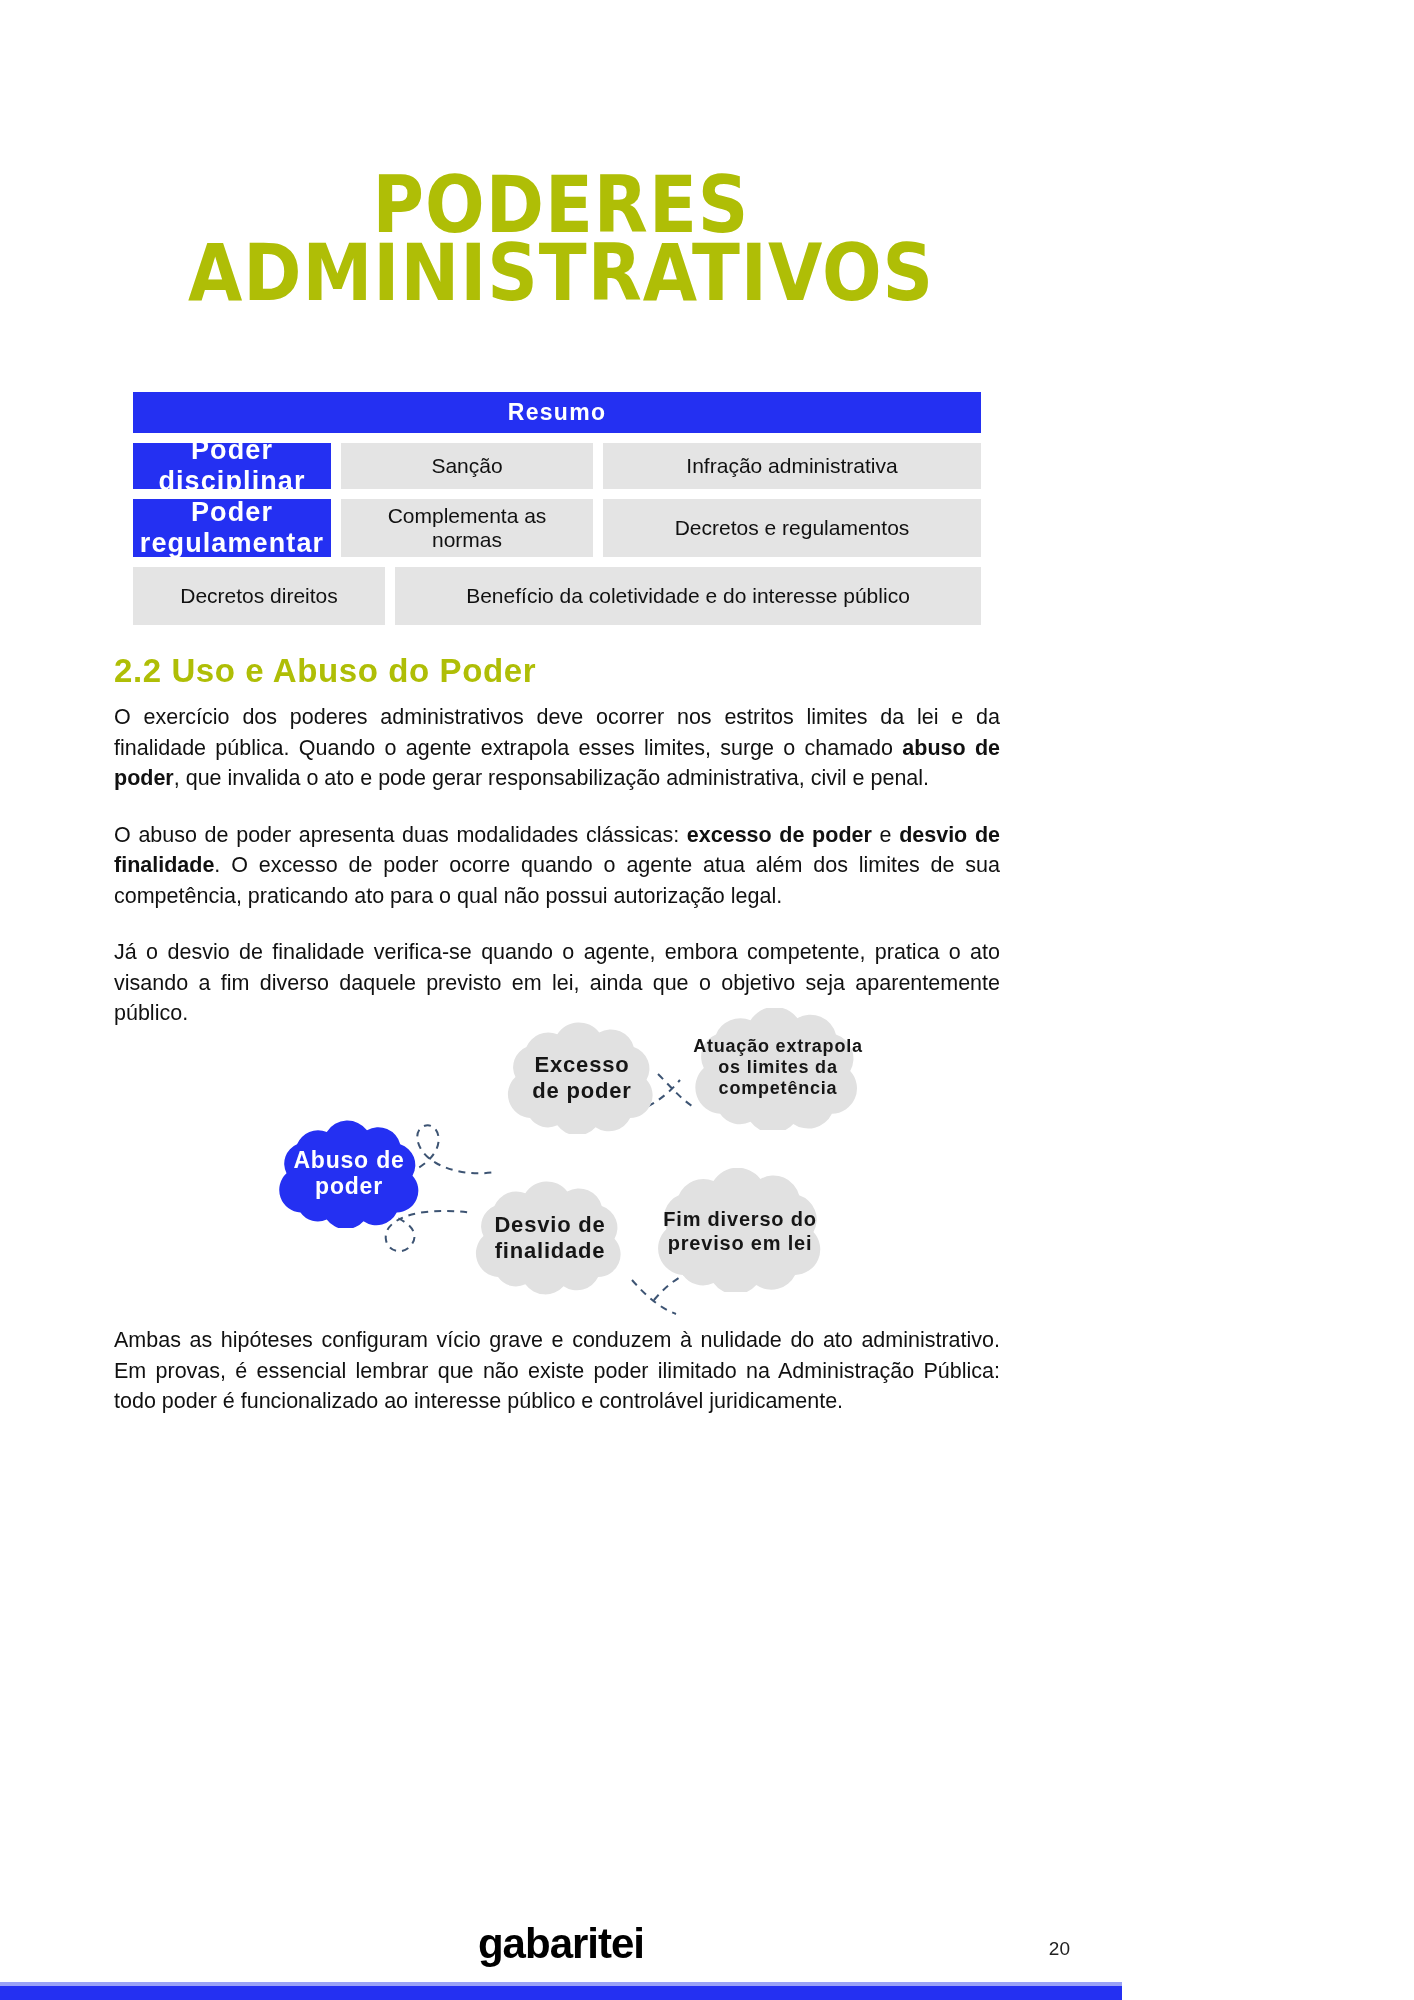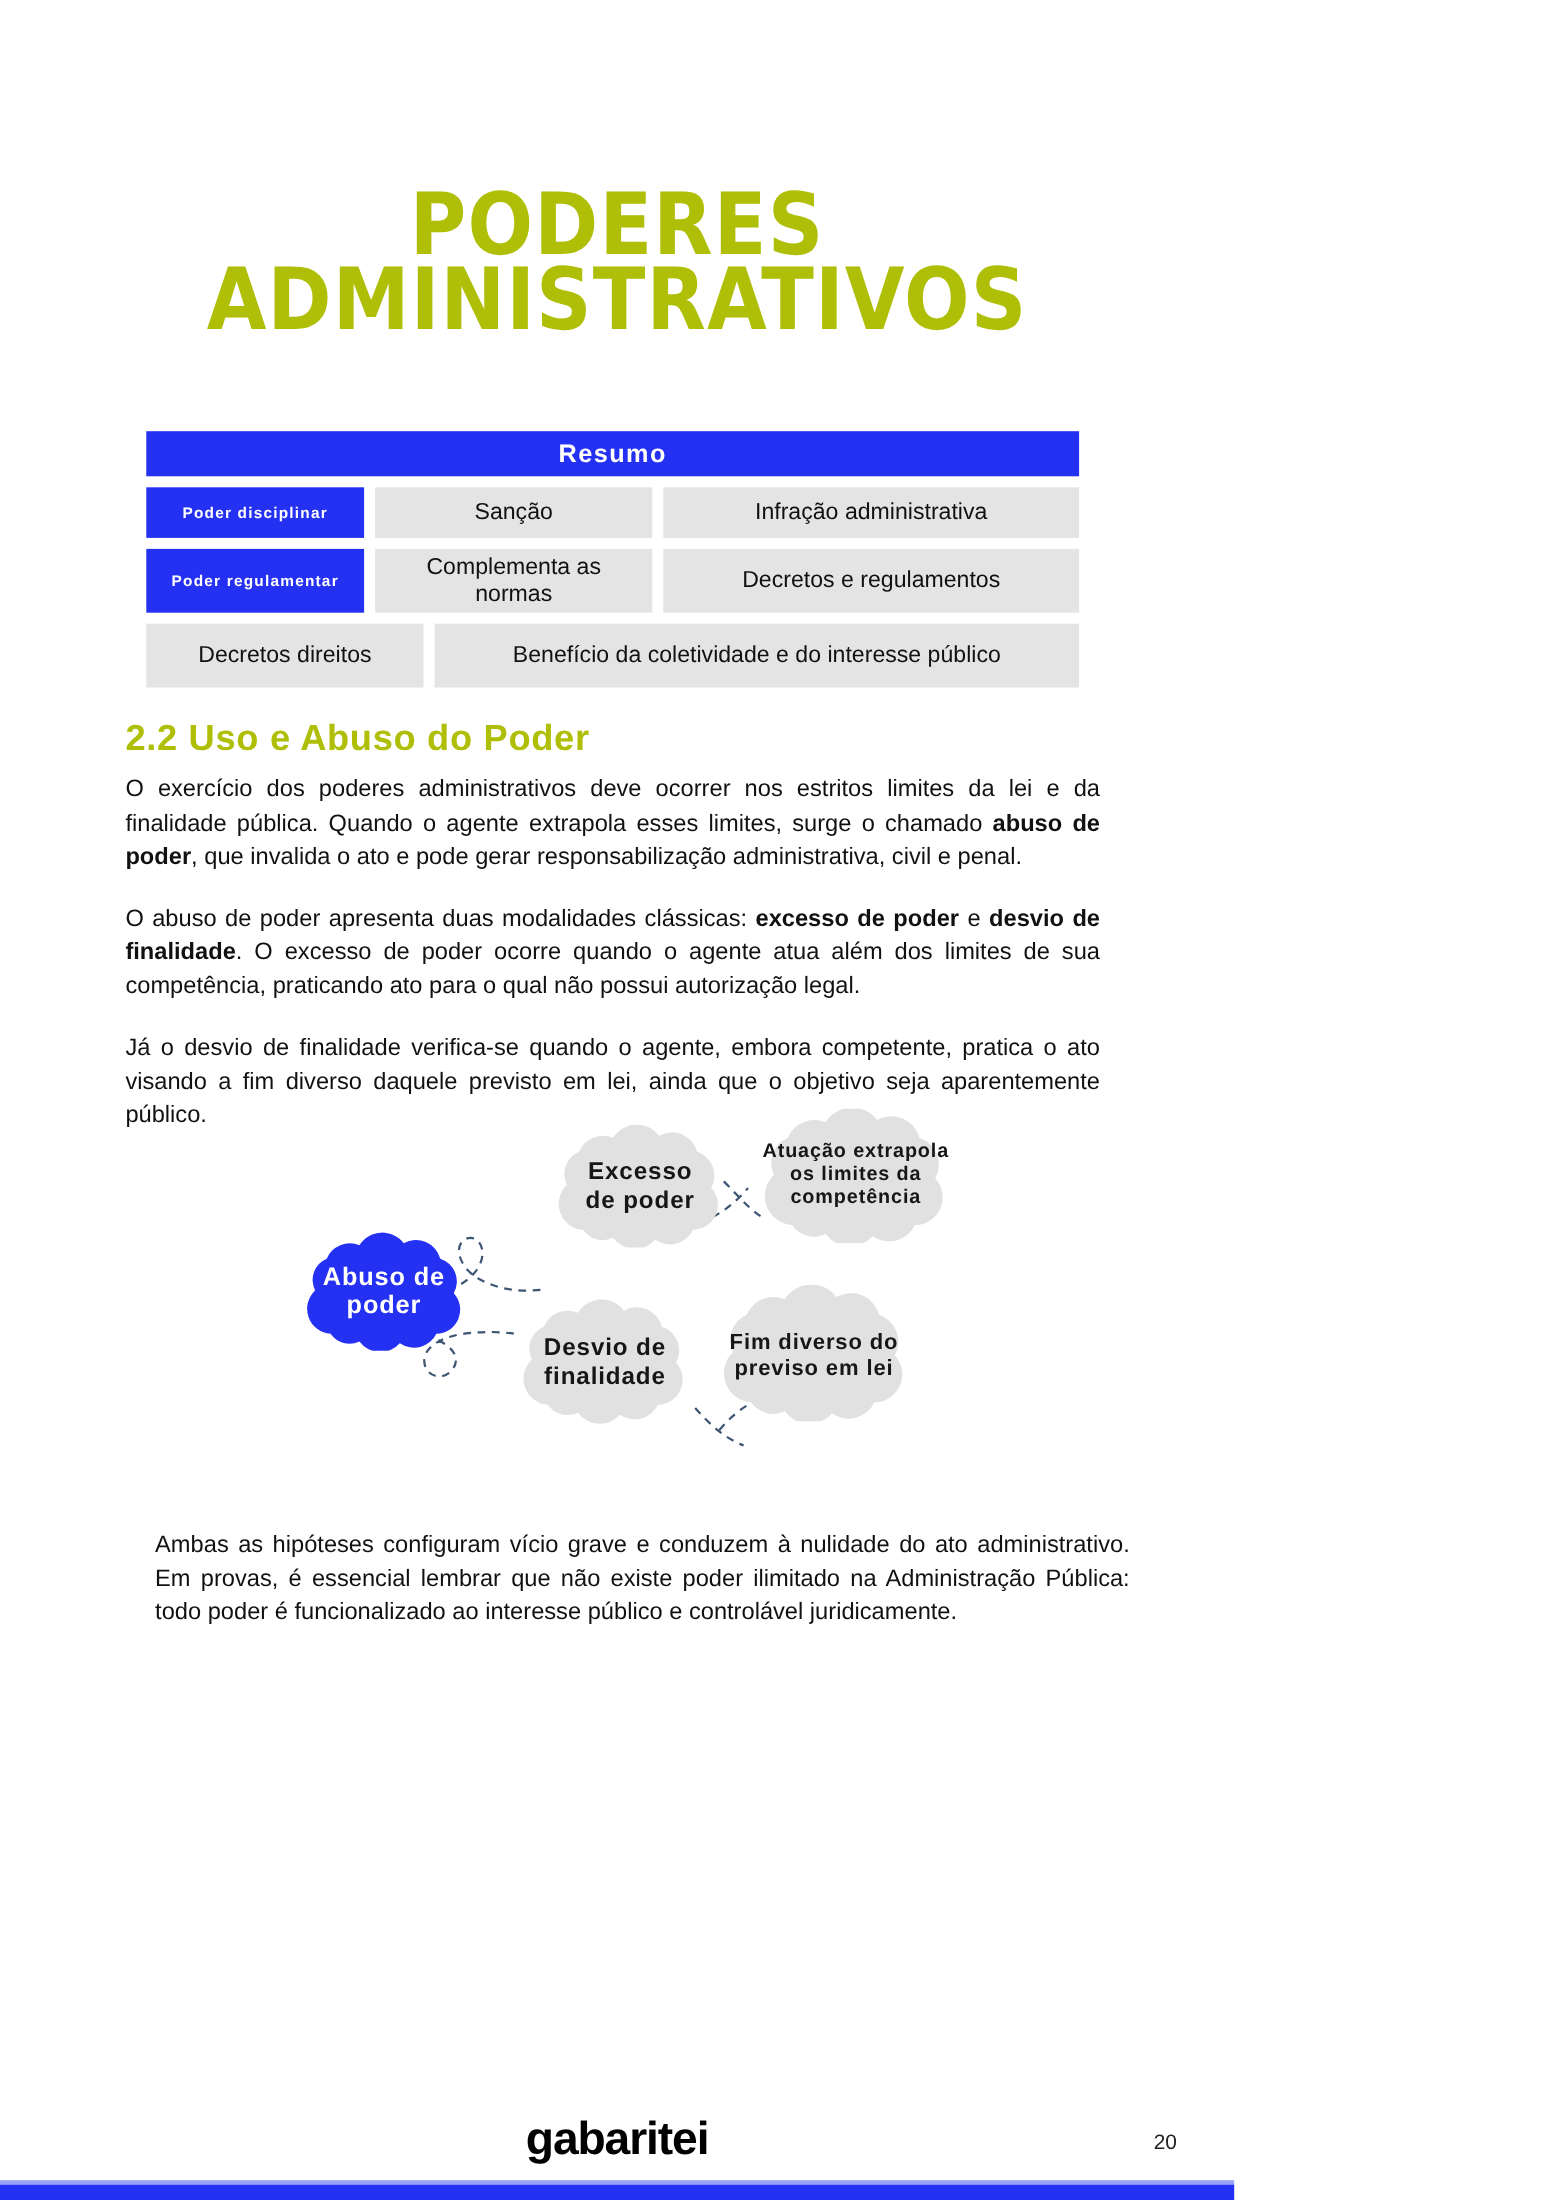--- a/index.html
+++ b/index.html
@@ -66,21 +66,21 @@
     width: 198px;
     flex: 0 0 198px;
     background: #2430F2;
     color: #ffffff;
     display: flex;
     align-items: center;
     justify-content: center;
     text-align: center;
     font-family: "Liberation Sans Narrow", "Liberation Sans", sans-serif;
     font-weight: 700;
-    font-size: 14px;
+    font-size: 27px;
     letter-spacing: 1.1px;
     font-stretch: condensed;
     padding: 4px 6px;
   }
   .rt-cell {
     background: #E4E4E4;
     color: #111111;
     display: flex;
     align-items: center;
     justify-content: center;
@@ -138,23 +138,22 @@
     font-family: "Liberation Sans Narrow", "Liberation Sans", sans-serif;
     font-weight: 700;
     font-stretch: condensed;
     letter-spacing: 0.8px;
   }
 
   
   .final-block {
     position: absolute;
     left: 114px;
-    top: 1389px;
+    top: 1325px;
     width: 886px;
-    margin-left: 27px;
   }
 
   
   .footer-logo {
     position: absolute;
     left: 0;
     right: 0;
     top: 1880px;
     text-align: center;
     margin-top: 40px;

